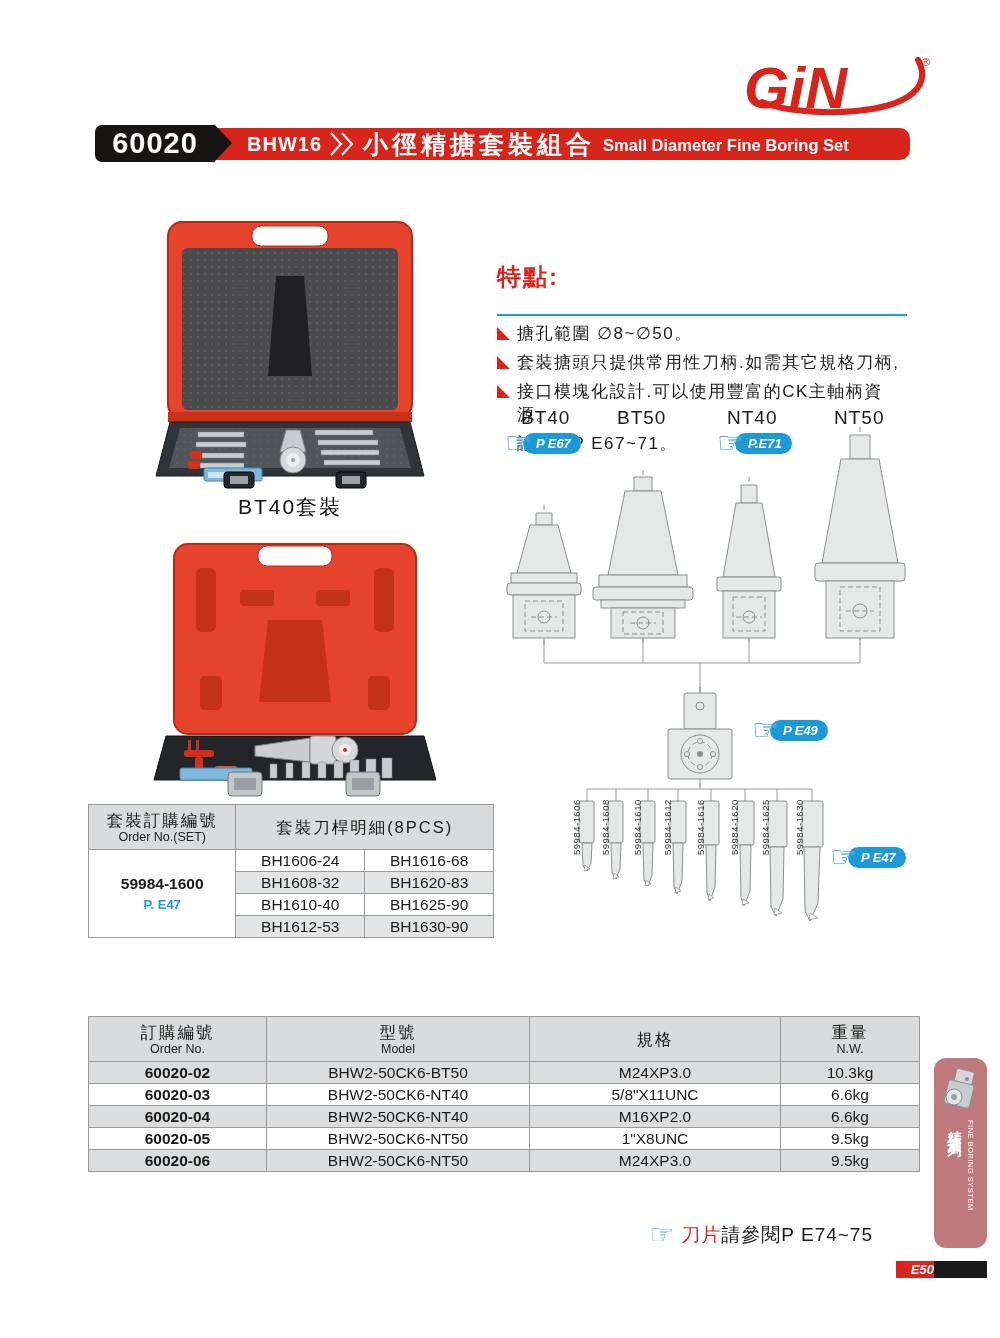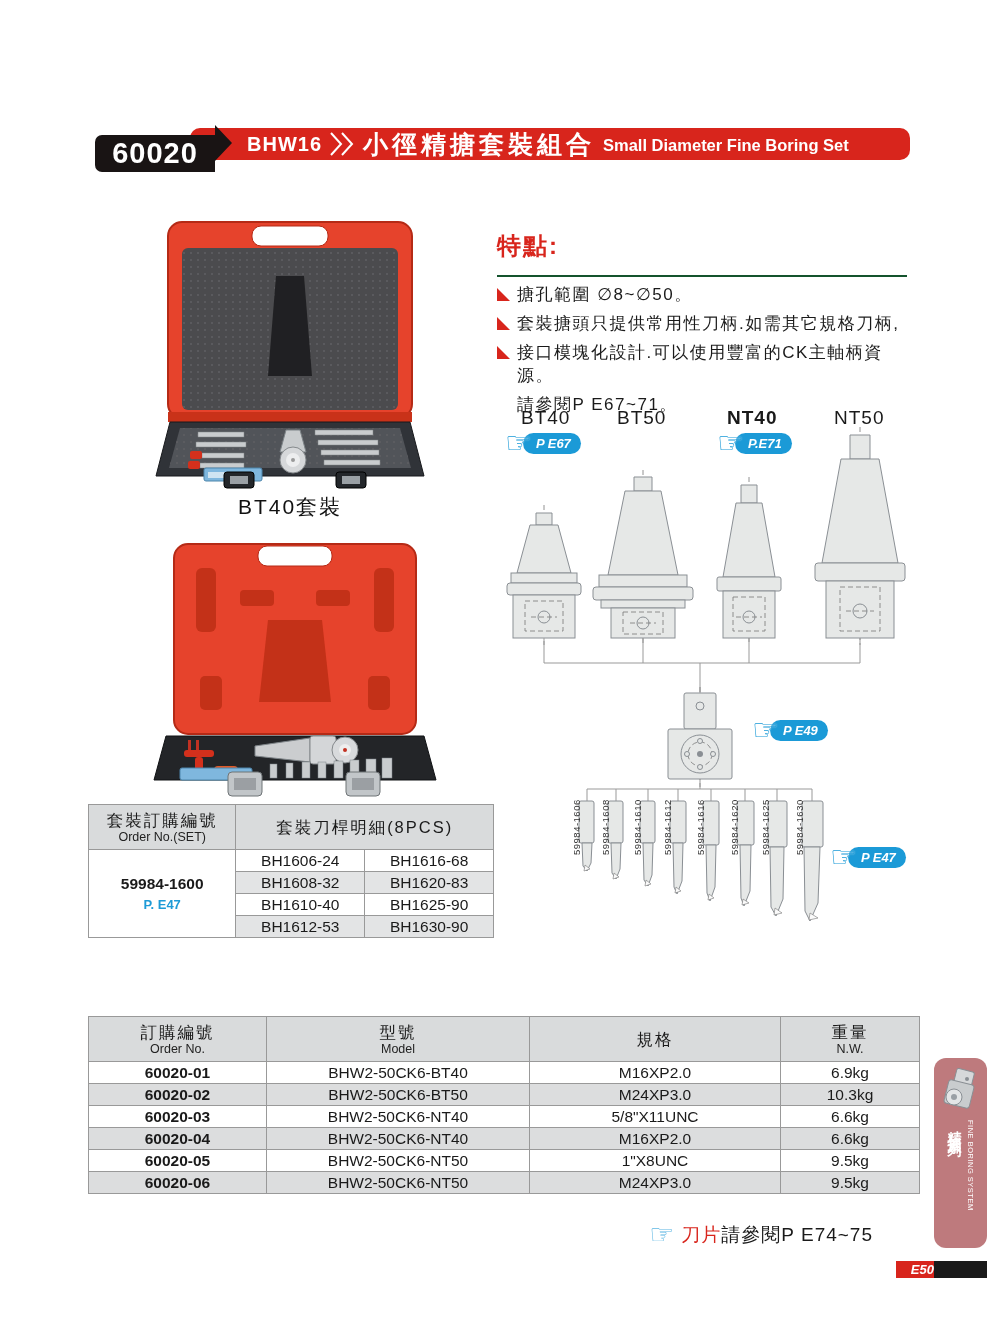--- a/index.html
+++ b/index.html
@@ -6,38 +6,38 @@
   .page{position:relative;width:1000px;height:1338px;background:#fff;overflow:hidden;
         font-family:"Liberation Sans",sans-serif;color:#1a1a1a;}
   .abs{position:absolute;}
 
   
   .logo{left:738px;top:52px;width:200px;height:74px;}
 
   
   .header-bar{left:95px;top:125px;width:815px;height:37px;}
   .red-bar{position:absolute;left:95px;top:3px;width:720px;height:32px;background:#D8251C;border-radius:10px;}
-  .black-chip{position:absolute;left:0;top:10px;width:120px;height:37px;background:#191414;
+  .black-chip{position:absolute;left:0;top:0;width:120px;height:37px;background:#191414;
               border-radius:7px 0 0 7px;display:flex;align-items:center;justify-content:center;}
   .black-chip span{color:#fff;font-weight:bold;font-size:29px;letter-spacing:1px;}
   .black-arrow{position:absolute;left:120px;top:0;width:0;height:0;
                border-top:18.5px solid transparent;border-bottom:18.5px solid transparent;
                border-left:17px solid #191414;}
   .hdr-model{position:absolute;left:152px;top:0;height:37px;line-height:38px;color:#fff;
              font-weight:bold;font-size:20px;letter-spacing:1px;}
   .hdr-chev{position:absolute;left:233px;top:7px;}
   .hdr-title-zh{position:absolute;left:268px;top:0;height:37px;line-height:39px;color:#fff;
                 font-weight:bold;font-size:25px;letter-spacing:4px;white-space:nowrap;}
   .hdr-title-en{position:absolute;left:508px;top:0;height:37px;line-height:41px;color:#fff;
                 font-weight:bold;font-size:16.5px;white-space:nowrap;}
 
   
   .features{left:497px;top:230px;width:410px;}
   .f-head{color:#D8251C;font-weight:bold;font-size:24px;letter-spacing:2px;
-          border-bottom:2px solid #14532d;padding-bottom:13px;}
+          border-bottom:2px solid #0ea5e9;padding-bottom:21px;margin-top:31px;}
   .f-item{display:flex;margin-top:6px;line-height:23px;}
   .f-marker{flex:0 0 13px;width:13px;height:13px;background:#D8251C;margin:5px 7px 0 0;
             clip-path:polygon(0 0,100% 100%,0 100%);}
   .f-text{font-size:17px;letter-spacing:1.5px;}
   .f-cont{padding-left:20px;}
 
   
   .case1{left:140px;top:216px;}
   .case2{left:140px;top:540px;}
   .caption{text-align:center;font-size:21px;letter-spacing:2px;color:#111;}
@@ -93,20 +93,27 @@
   svg .ln{stroke:#999;stroke-width:1;fill:none;}
   svg .dash{stroke:#777;stroke-width:0.8;fill:none;stroke-dasharray:5 3;}
   svg .part{fill:#E6E8E7;stroke:#8a8f94;stroke-width:1;}
   svg .barlbl{font-family:"Liberation Sans",sans-serif;font-size:9.5px;fill:#333;letter-spacing:0.5px;}
 </style>
 </head>
 <body>
 
 <div class="page">
 
+  <div class="abs logo">
+    <svg width="200" height="74" viewBox="0 0 200 74">
+      <text x="6" y="56" font-size="58" font-weight="bold" font-style="italic" fill="#D8251C">GiN</text>
+      <path d="M180,8 C194,34 172,54 118,59 C86,62 44,59 24,50" stroke="#D8251C" stroke-width="6" fill="none" stroke-linecap="round"></path>
+      <text x="184" y="14" font-size="11" fill="#D8251C">®</text>
+    </svg>
+  </div>
 
   <div class="abs header-bar">
     <div class="red-bar"></div>
     <div class="black-chip">
       <span>60020</span>
     </div>
     <div class="black-arrow"></div>
     <span class="hdr-model">BHW16</span>
     <svg class="hdr-chev" width="28" height="24" viewBox="0 0 28 24">
       <polyline points="3,1 13,12 3,23" stroke="#fff" stroke-width="2" fill="none"></polyline>
@@ -209,21 +216,21 @@
       <span class="f-marker"></span>
       <span class="f-text">接口模塊化設計.可以使用豐富的CK主軸柄資源。</span>
     </div>
     <div class="f-item f-cont">
       <span class="f-text">請參閱P E67~71。</span>
     </div>
   </div>
 
   <span class="h-label" style="left:521px;">BT40</span>
   <span class="h-label" style="left:617px;">BT50</span>
-  <span class="h-label" style="left:727px;font-weight:bold;">NT40</span>
+  <span class="h-label" style="left:727px;">NT40</span>
   <span class="h-label" style="left:834px;">NT50</span>
 
   <div class="pointer" style="left:505px;top:432px;">
     <span class="hand">☞</span>
     <span class="pill">P E67</span>
   </div>
   <div class="pointer" style="left:717px;top:432px;">
     <span class="hand">☞</span>
     <span class="pill">P.E71</span>
   </div>
@@ -393,26 +400,20 @@
           <span class="en">Model</span>
         </th>
         <th style="width:250px;">
           <span class="zh">規格</span>
         </th>
         <th style="width:138px;">
           <span class="zh">重量</span>
           <span class="en">N.W.</span>
         </th>
       </tr>
-      <tr>
-        <td class="order-no">60020-01</td>
-        <td>BHW2-50CK6-BT40</td>
-        <td>M16XP2.0</td>
-        <td>6.9kg</td>
-      </tr>
       <tr class="alt">
         <td class="order-no">60020-02</td>
         <td>BHW2-50CK6-BT50</td>
         <td>M24XP3.0</td>
         <td>10.3kg</td>
       </tr>
       <tr>
         <td class="order-no">60020-03</td>
         <td>BHW2-50CK6-NT40</td>
         <td>5/8"X11UNC</td>

